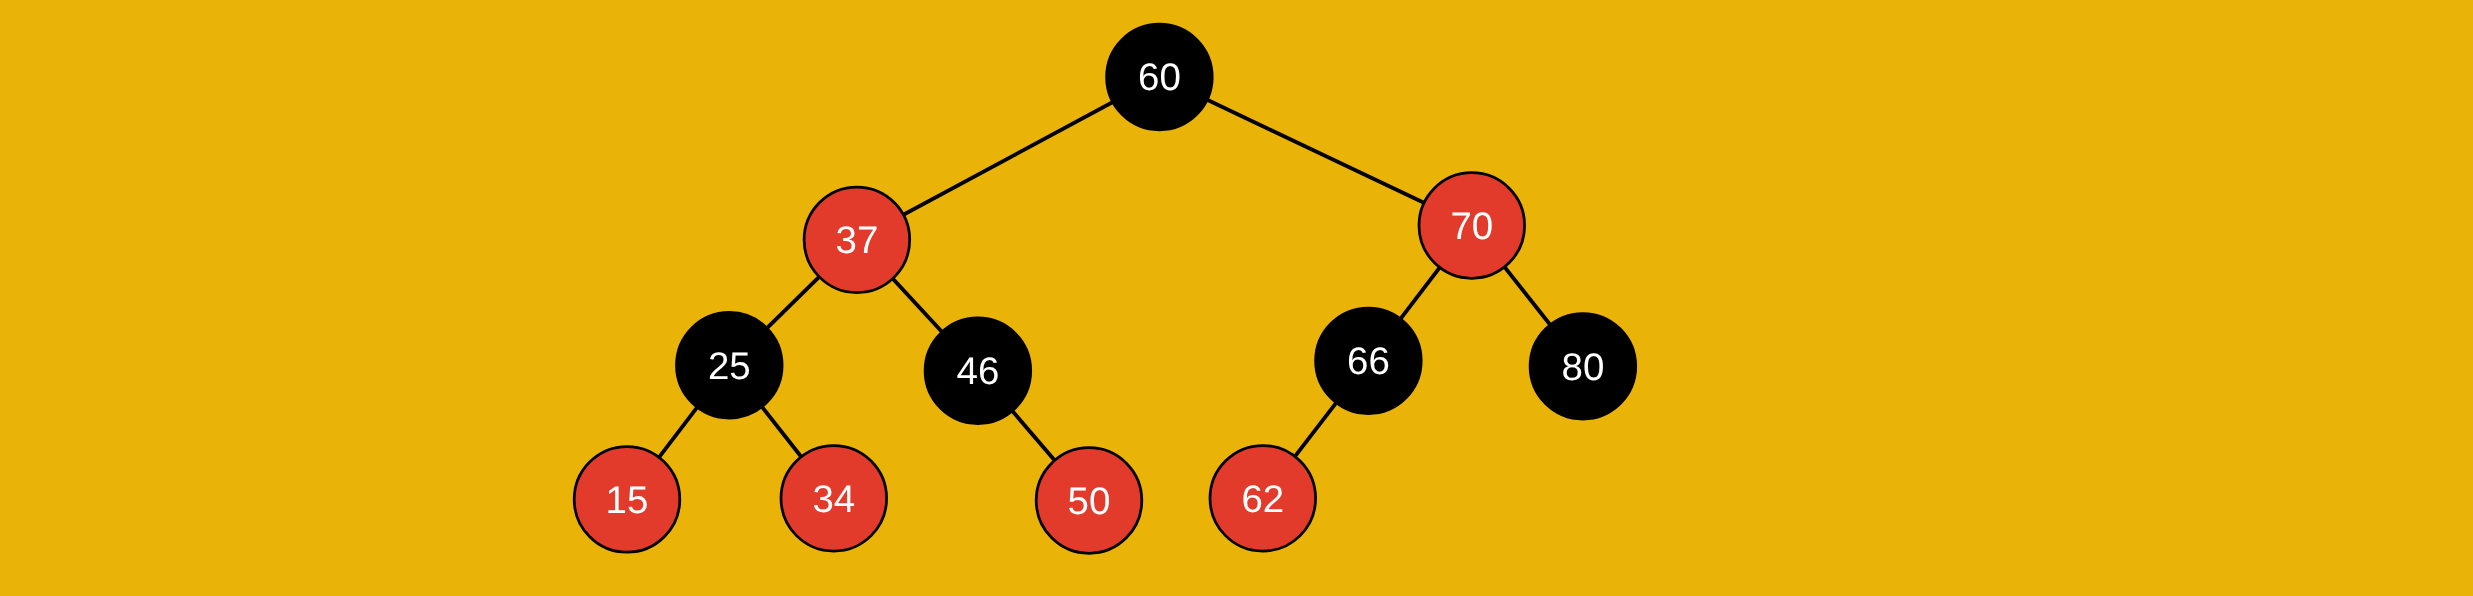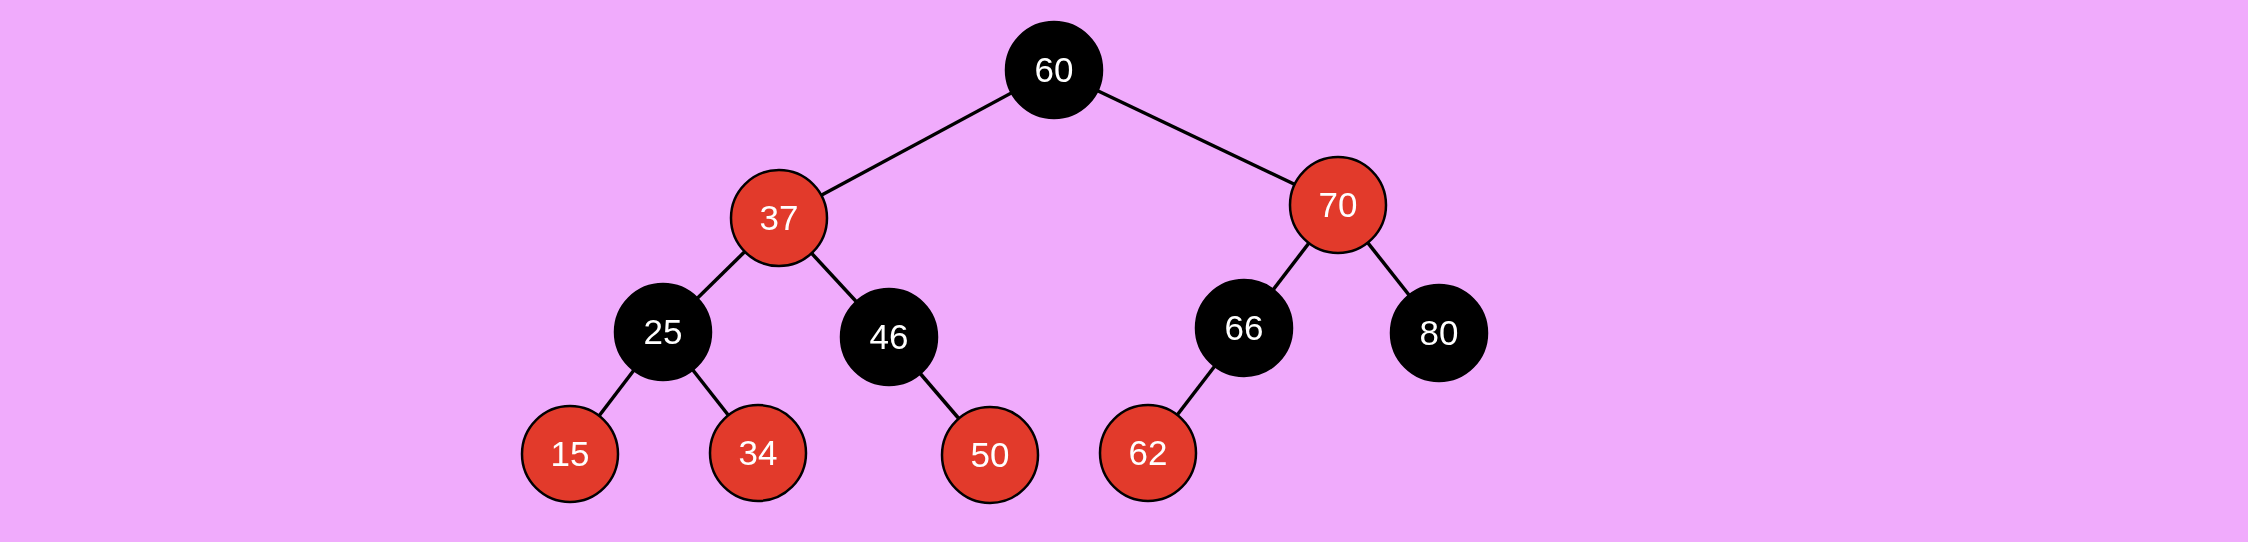--- a/index.html
+++ b/index.html
@@ -8,21 +8,21 @@
     background: #ffffff;
     width: 2248px;
     height: 542px;
     overflow: hidden;
     font-family: "Liberation Sans", sans-serif;
   }
   .canvas {
     position: relative;
     width: 2248px;
     height: 542px;
-    background: #f0abfc;
+    background: #eab308;
   }
   svg { display: block; }
   .node-label {
     font-family: "Liberation Sans", sans-serif;
     text-anchor: middle;
     user-select: none;
   }
 </style>
 </head>
 <body>

